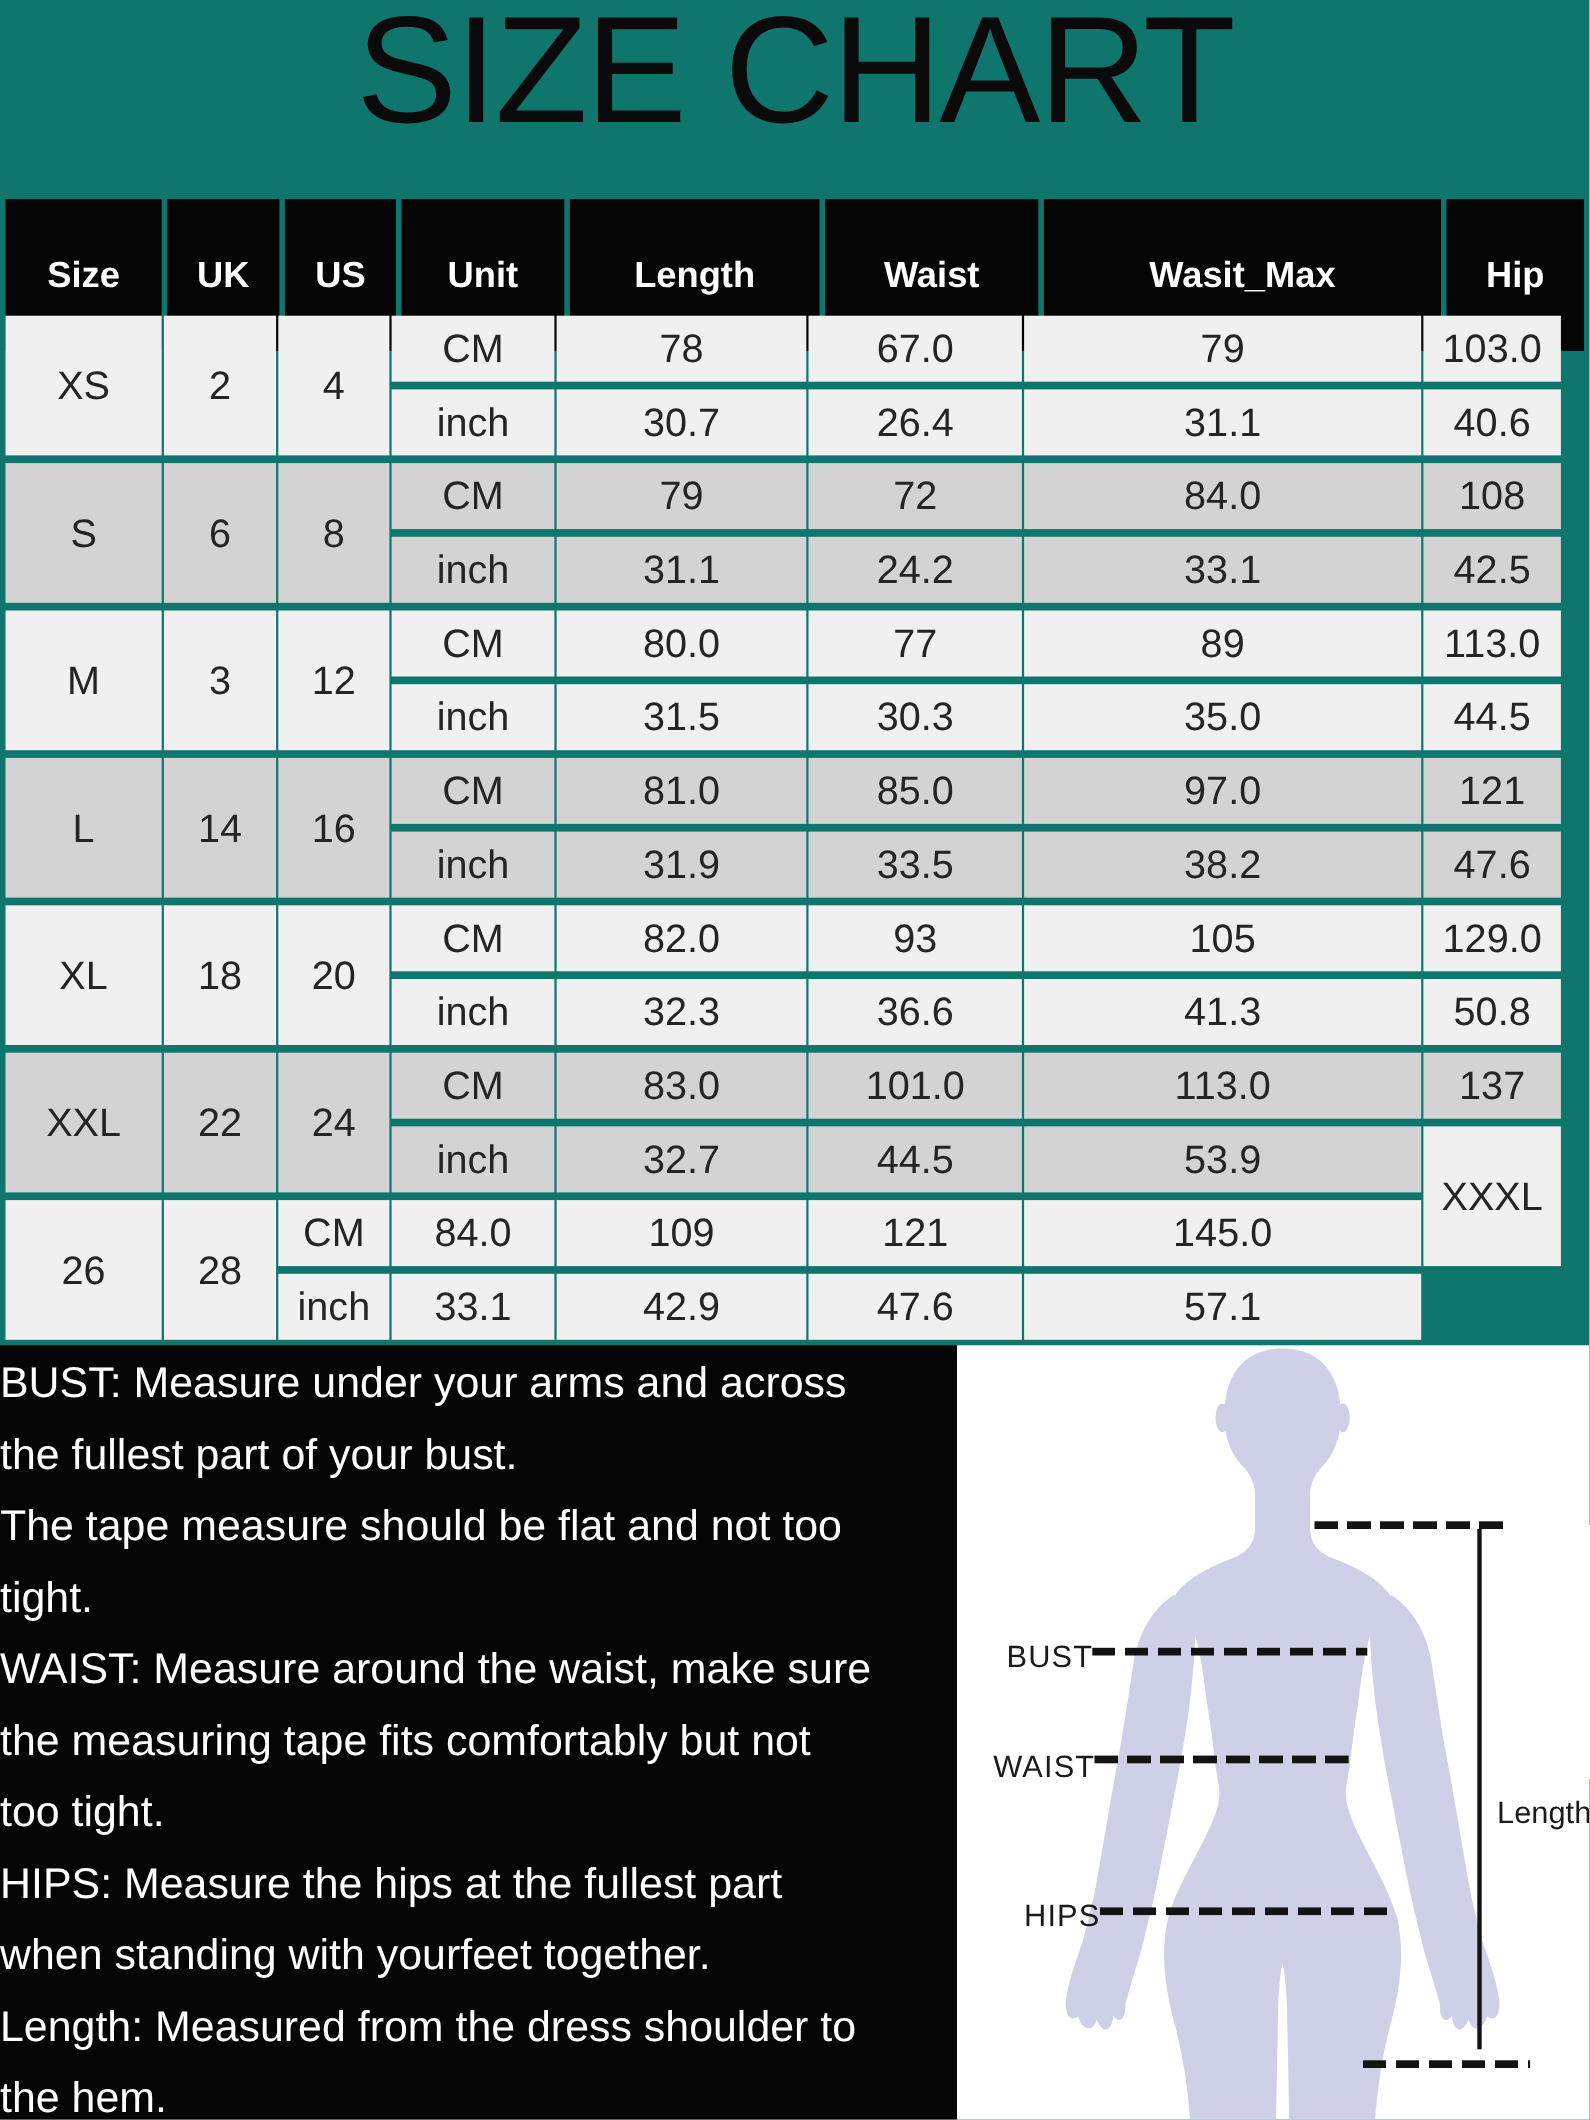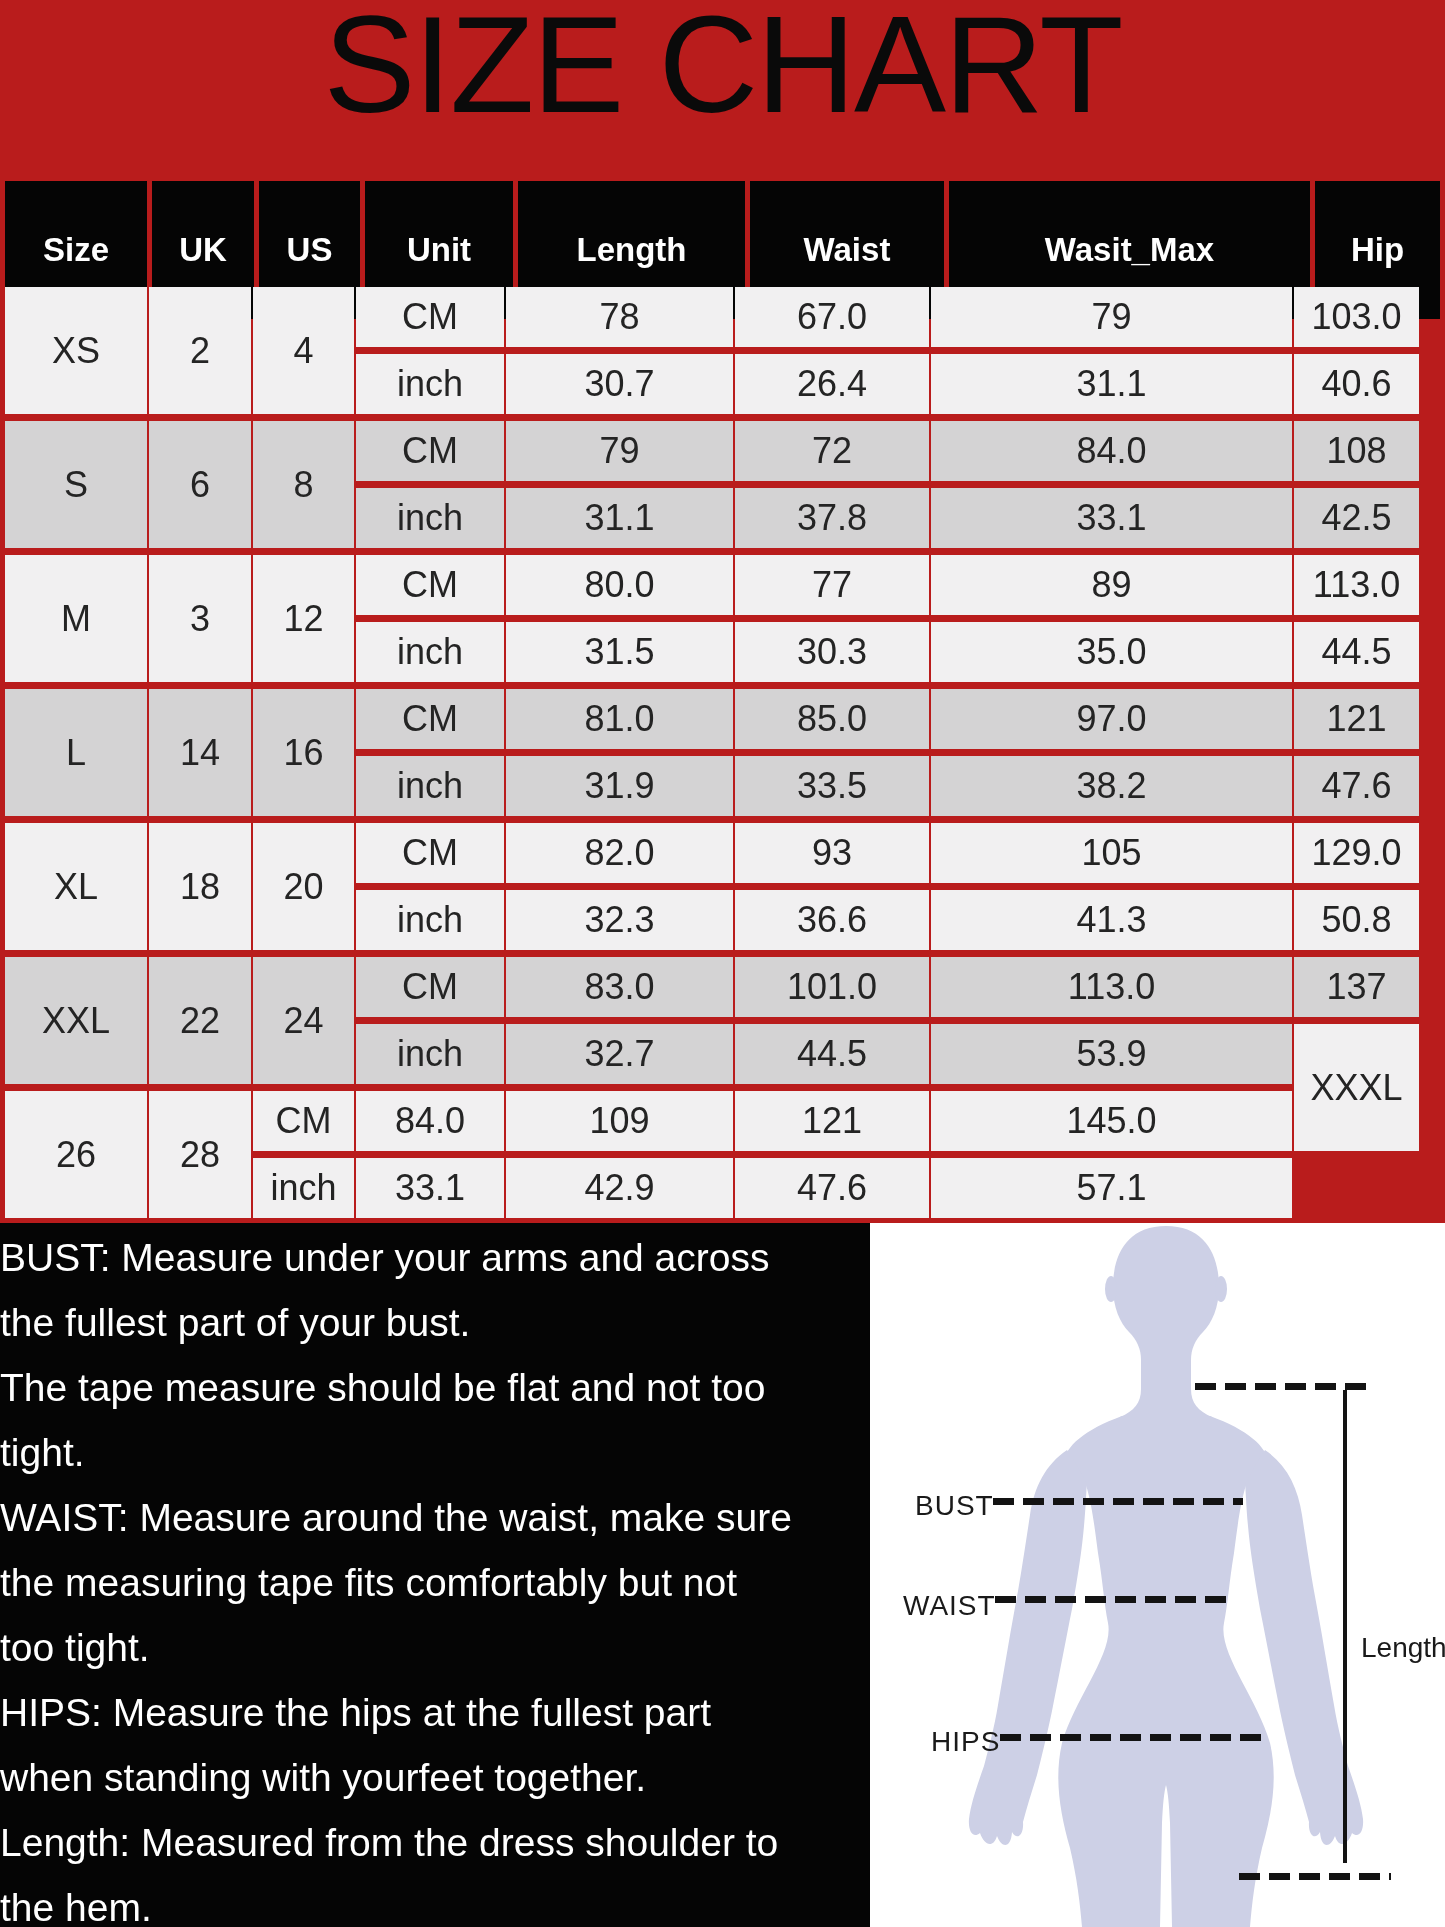--- a/index.html
+++ b/index.html
@@ -1,16 +1,16 @@
 <!DOCTYPE html>
 <html><head>
 <meta charset="utf-8">
 <style>
   html,body{margin:0;padding:0;background:#fff;}
-  .page{position:relative;width:1445px;height:1927px;background:#b91c1c;overflow:hidden;
+  .page{position:relative;width:1445px;height:1927px;background:#0f766e;overflow:hidden;
         font-family:"Liberation Sans",sans-serif;}
 
   
   .title{position:absolute;left:0;top:-12px;width:100%;height:152px;line-height:152px;
          text-align:center;font-size:138px;letter-spacing:-2px;color:#0a0a0a;white-space:nowrap;}
 
   
   .thead{position:absolute;left:5px;top:142px;width:1435px;height:138px;display:grid;
          grid-template-columns:142px 102px 101px 148px 227px 194px 361px 125px;column-gap:5px;margin-top:39px;}
   .th{background:#050505;color:#ffffff;font-weight:bold;font-size:33px;
@@ -74,21 +74,21 @@
     <div class="cell dk span2">S</div>
     <div class="cell dk span2">6</div>
     <div class="cell dk span2">8</div>
     <div class="cell dk">CM</div>
     <div class="cell dk">79</div>
     <div class="cell dk">72</div>
     <div class="cell dk">84.0</div>
     <div class="cell dk">108</div>
     <div class="cell dk">inch</div>
     <div class="cell dk">31.1</div>
-    <div class="cell dk">37.8</div>
+    <div class="cell dk">24.2</div>
     <div class="cell dk">33.1</div>
     <div class="cell dk">42.5</div>
 
     <div class="cell lt span2">M</div>
     <div class="cell lt span2">3</div>
     <div class="cell lt span2">12</div>
     <div class="cell lt">CM</div>
     <div class="cell lt">80.0</div>
     <div class="cell lt">77</div>
     <div class="cell lt">89</div>

